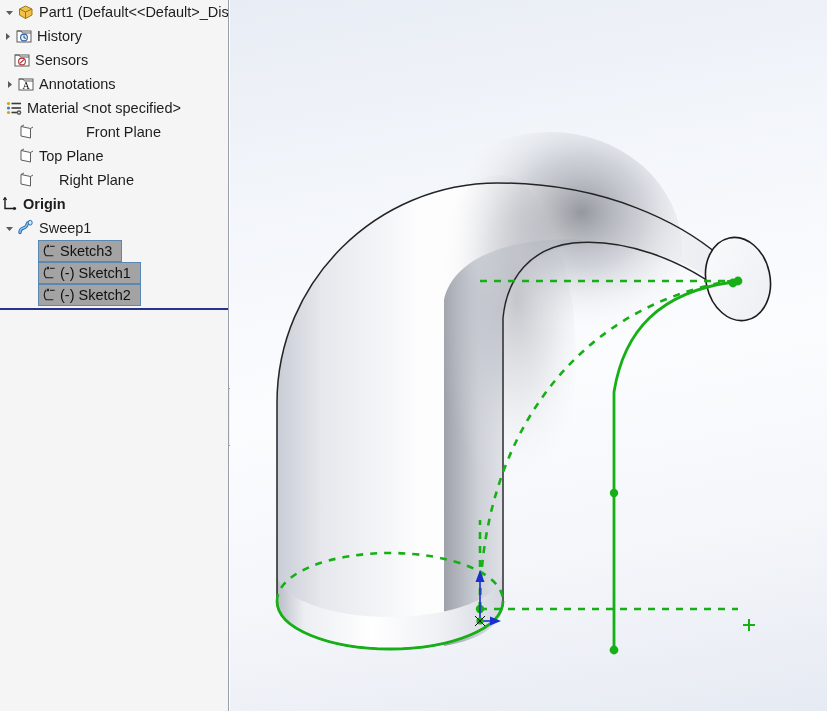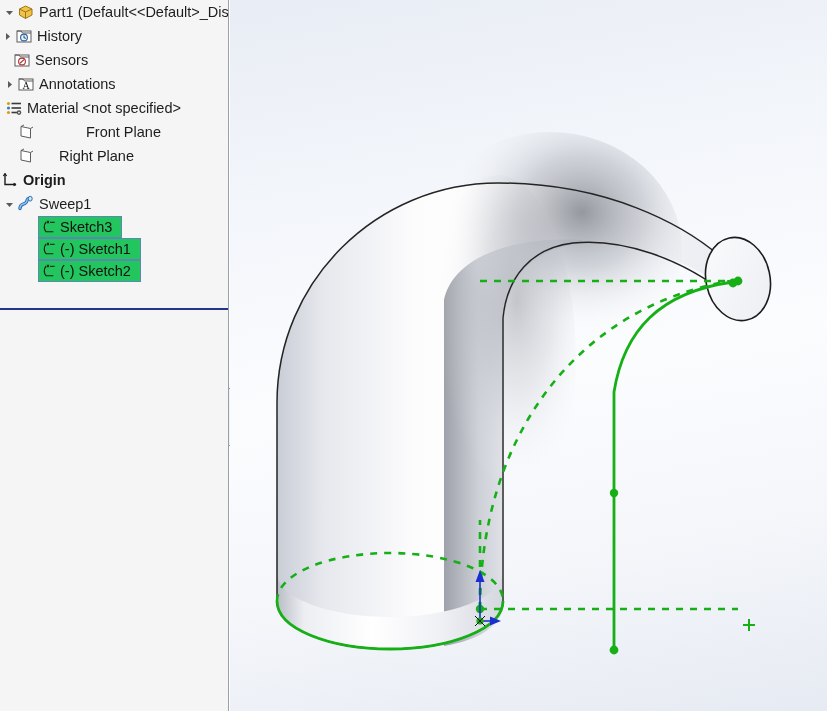--- a/index.html
+++ b/index.html
@@ -35,21 +35,21 @@
     align-items:center;justify-content:center;margin-right:3px;
   }
   .ico svg{display:block;}
   .label{padding-right:4px;}
   .node.root .label{font-size:14.5px;}
 
   
   .node.sel{height:22px;line-height:22px;}
   .selbox{
     display:inline-flex;align-items:center;height:22px;
-    background:#22c55e;
+    background:#a3a3a3;
     border:1px solid #5b87b5;
     box-sizing:border-box;
     padding:0 5px 0 1px;
   }
   .selbox .ico{width:18px;flex:0 0 18px;margin-right:2px;}
   .selbox .label{font-size:14.5px;color:#111;}
 
   
   #rollback{
     position:absolute;left:0;top:308px;width:228px;height:0;
@@ -167,20 +167,29 @@
       <li class="node" style="padding-left:16px;gap:47px;">
         <span class="ico">
           <svg width="18" height="18" viewBox="0 0 18 18">
             <path d="M4 3.5 L4 13 L13.5 15 L13.5 5.5 Z" fill="#ffffff" stroke="#5c5c5c" stroke-width="1"></path>
             <path d="M4 3.5 L7 2 M13.5 5.5 L16 4" fill="none" stroke="#5c5c5c" stroke-width="1"></path>
           </svg>
         </span>
         <span class="label">Front Plane</span>
       </li>
 
+      <li class="node" style="padding-left:16px;">
+        <span class="ico">
+          <svg width="18" height="18" viewBox="0 0 18 18">
+            <path d="M4 3.5 L4 13 L13.5 15 L13.5 5.5 Z" fill="#ffffff" stroke="#5c5c5c" stroke-width="1"></path>
+            <path d="M4 3.5 L7 2 M13.5 5.5 L16 4" fill="none" stroke="#5c5c5c" stroke-width="1"></path>
+          </svg>
+        </span>
+        <span class="label">Top Plane</span>
+      </li>
 
       <li class="node" style="padding-left:16px;gap:20px;">
         <span class="ico">
           <svg width="18" height="18" viewBox="0 0 18 18">
             <path d="M4 3.5 L4 13 L13.5 15 L13.5 5.5 Z" fill="#ffffff" stroke="#5c5c5c" stroke-width="1"></path>
             <path d="M4 3.5 L7 2 M13.5 5.5 L16 4" fill="none" stroke="#5c5c5c" stroke-width="1"></path>
           </svg>
         </span>
         <span class="label">Right Plane</span>
       </li>

